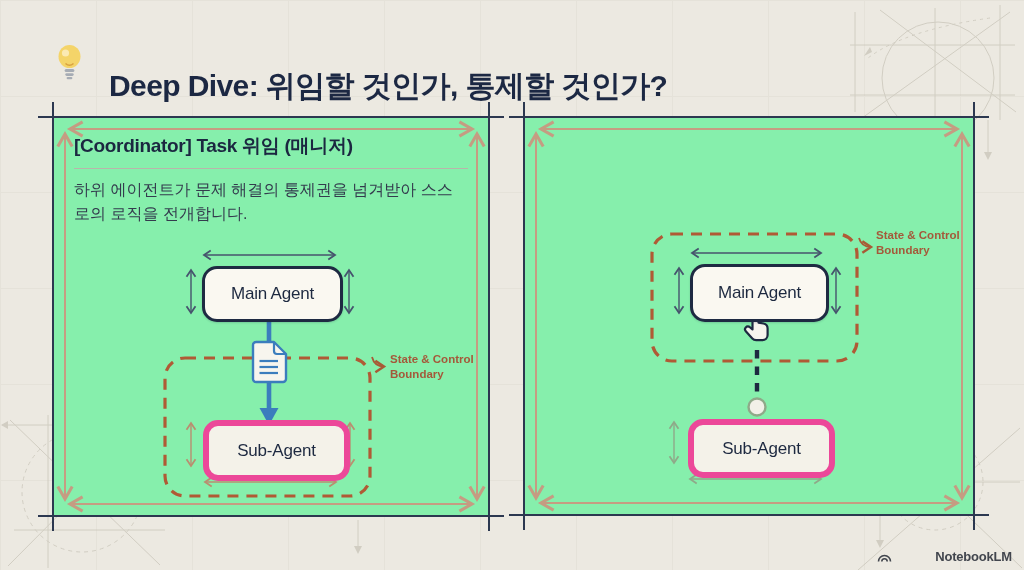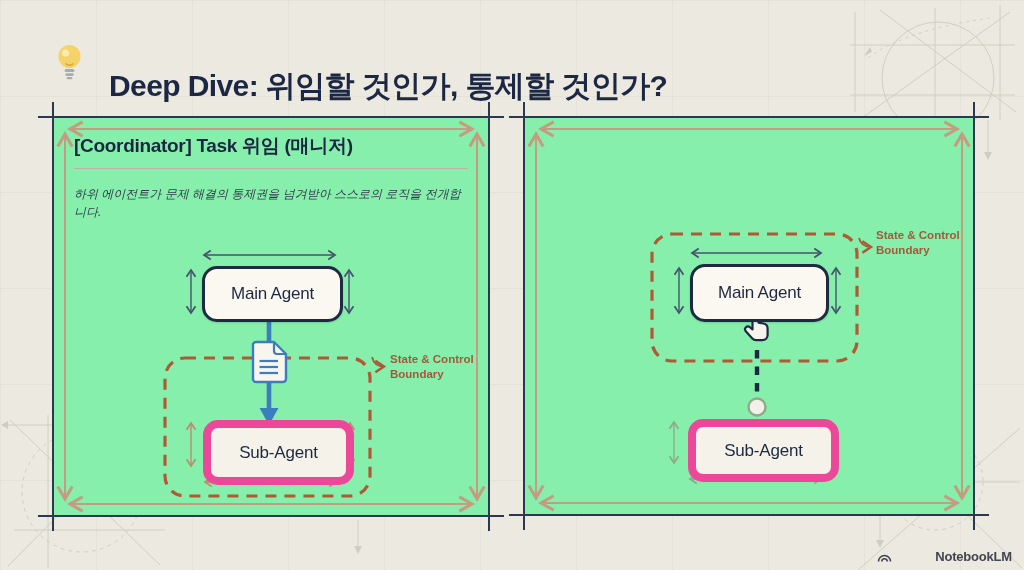--- a/index.html
+++ b/index.html
@@ -34,33 +34,33 @@
   .panel{position:absolute;top:116px;height:400px;background:#86efac;}
   .panel-left{left:52px;width:438px;}
   .panel-right{left:523px;width:452px;}
   .frame,.diagram-svg{position:absolute;left:0;top:0;overflow:visible;}
   .panel-inner{position:absolute;left:22px;top:17px;right:22px;}
   .panel-title{
     margin:0;font-size:19px;font-weight:800;color:#1b2740;letter-spacing:-.3px;
   }
   .panel-divider{height:1px;background:#b9b5aa;margin-top:9px;}
   .panel-desc{
-    margin:16px 0 0 0;font-size:12px;line-height:1.5;color:#333b4d;font-style:italic;
+    margin:9px 0 0 0;font-size:16px;line-height:1.5;color:#333b4d;
   }
   .agent-box{
     position:absolute;display:flex;align-items:center;justify-content:center;
     border-radius:15px;font-weight:400;color:#1d2940;font-size:17px;
     letter-spacing:-.2px;
   }
   .agent-box.main{
     border:3.5px solid #1e2a42;background:#faf8f1;
     box-shadow:0 1px 2px rgba(30,42,66,.18);
   }
   .agent-box.sub{
-    border:8px solid #ec4899;background:#f4f2e9;
+    border:6px solid #ec4899;background:#f4f2e9;
   }
   .boundary-label{
     position:absolute;width:94px;font-size:11.5px;line-height:1.3;
     color:#a4593a;font-weight:700;
   }
 
   
   .panel-left .agent-box.main{left:150px;top:150px;width:135px;height:50px;}
   .panel-left .agent-box.sub{left:151px;top:304px;width:135px;height:49px;}
   .panel-left .boundary-label{left:338px;top:236px;}

